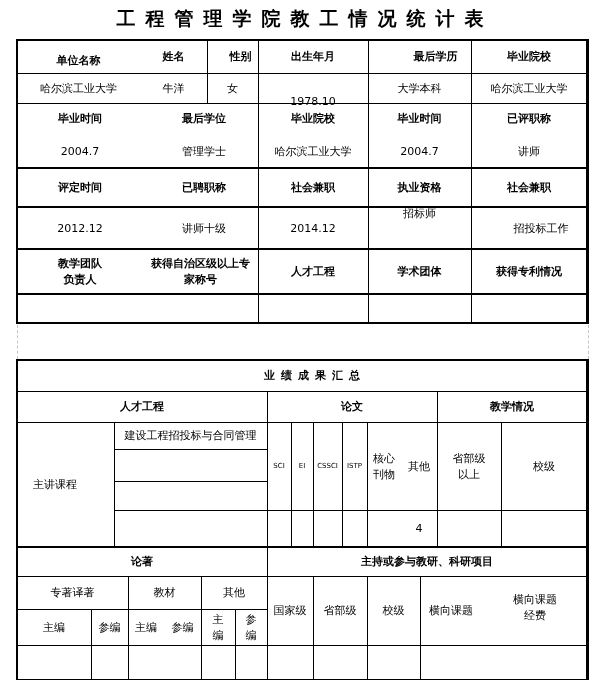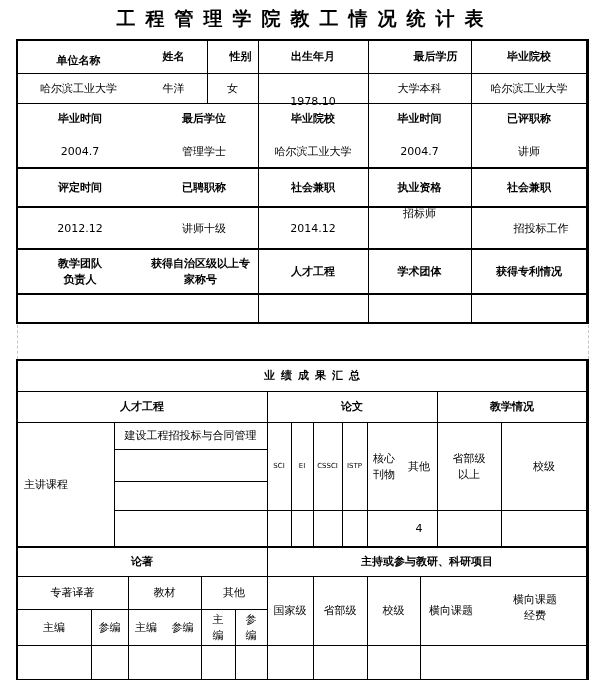--- a/index.html
+++ b/index.html
@@ -9,21 +9,21 @@
            font-size:19px; font-weight:bold; letter-spacing:10px; padding-left:10px; box-sizing:border-box; }
   .h { position:absolute; background:#000; height:1px; }
   .h.thick { height:2px; }
   .v { position:absolute; background:#000; width:1px; }
   .v.thick { width:2px; }
   .v.xthick { width:3px; }
   .dash { position:absolute; width:0; border-left:1px dashed #c4c4c4; }
   .c { position:absolute; display:flex; align-items:center; justify-content:center;
        text-align:center; font-size:11px; line-height:16px; white-space:pre-line; }
   .b { font-weight:bold; }
-  .l { justify-content:flex-start; padding-left:7px; box-sizing:border-box; }
+  .l { justify-content:flex-start; padding-left:16px; box-sizing:border-box; }
   .tiny { font-size:7px; line-height:9px; }
   .spaced { letter-spacing:6px; }
 </style>
 </head>
 <body>
 
 <div class="title">工程管理学院教工情况统计表</div>
 
 <div>
 

